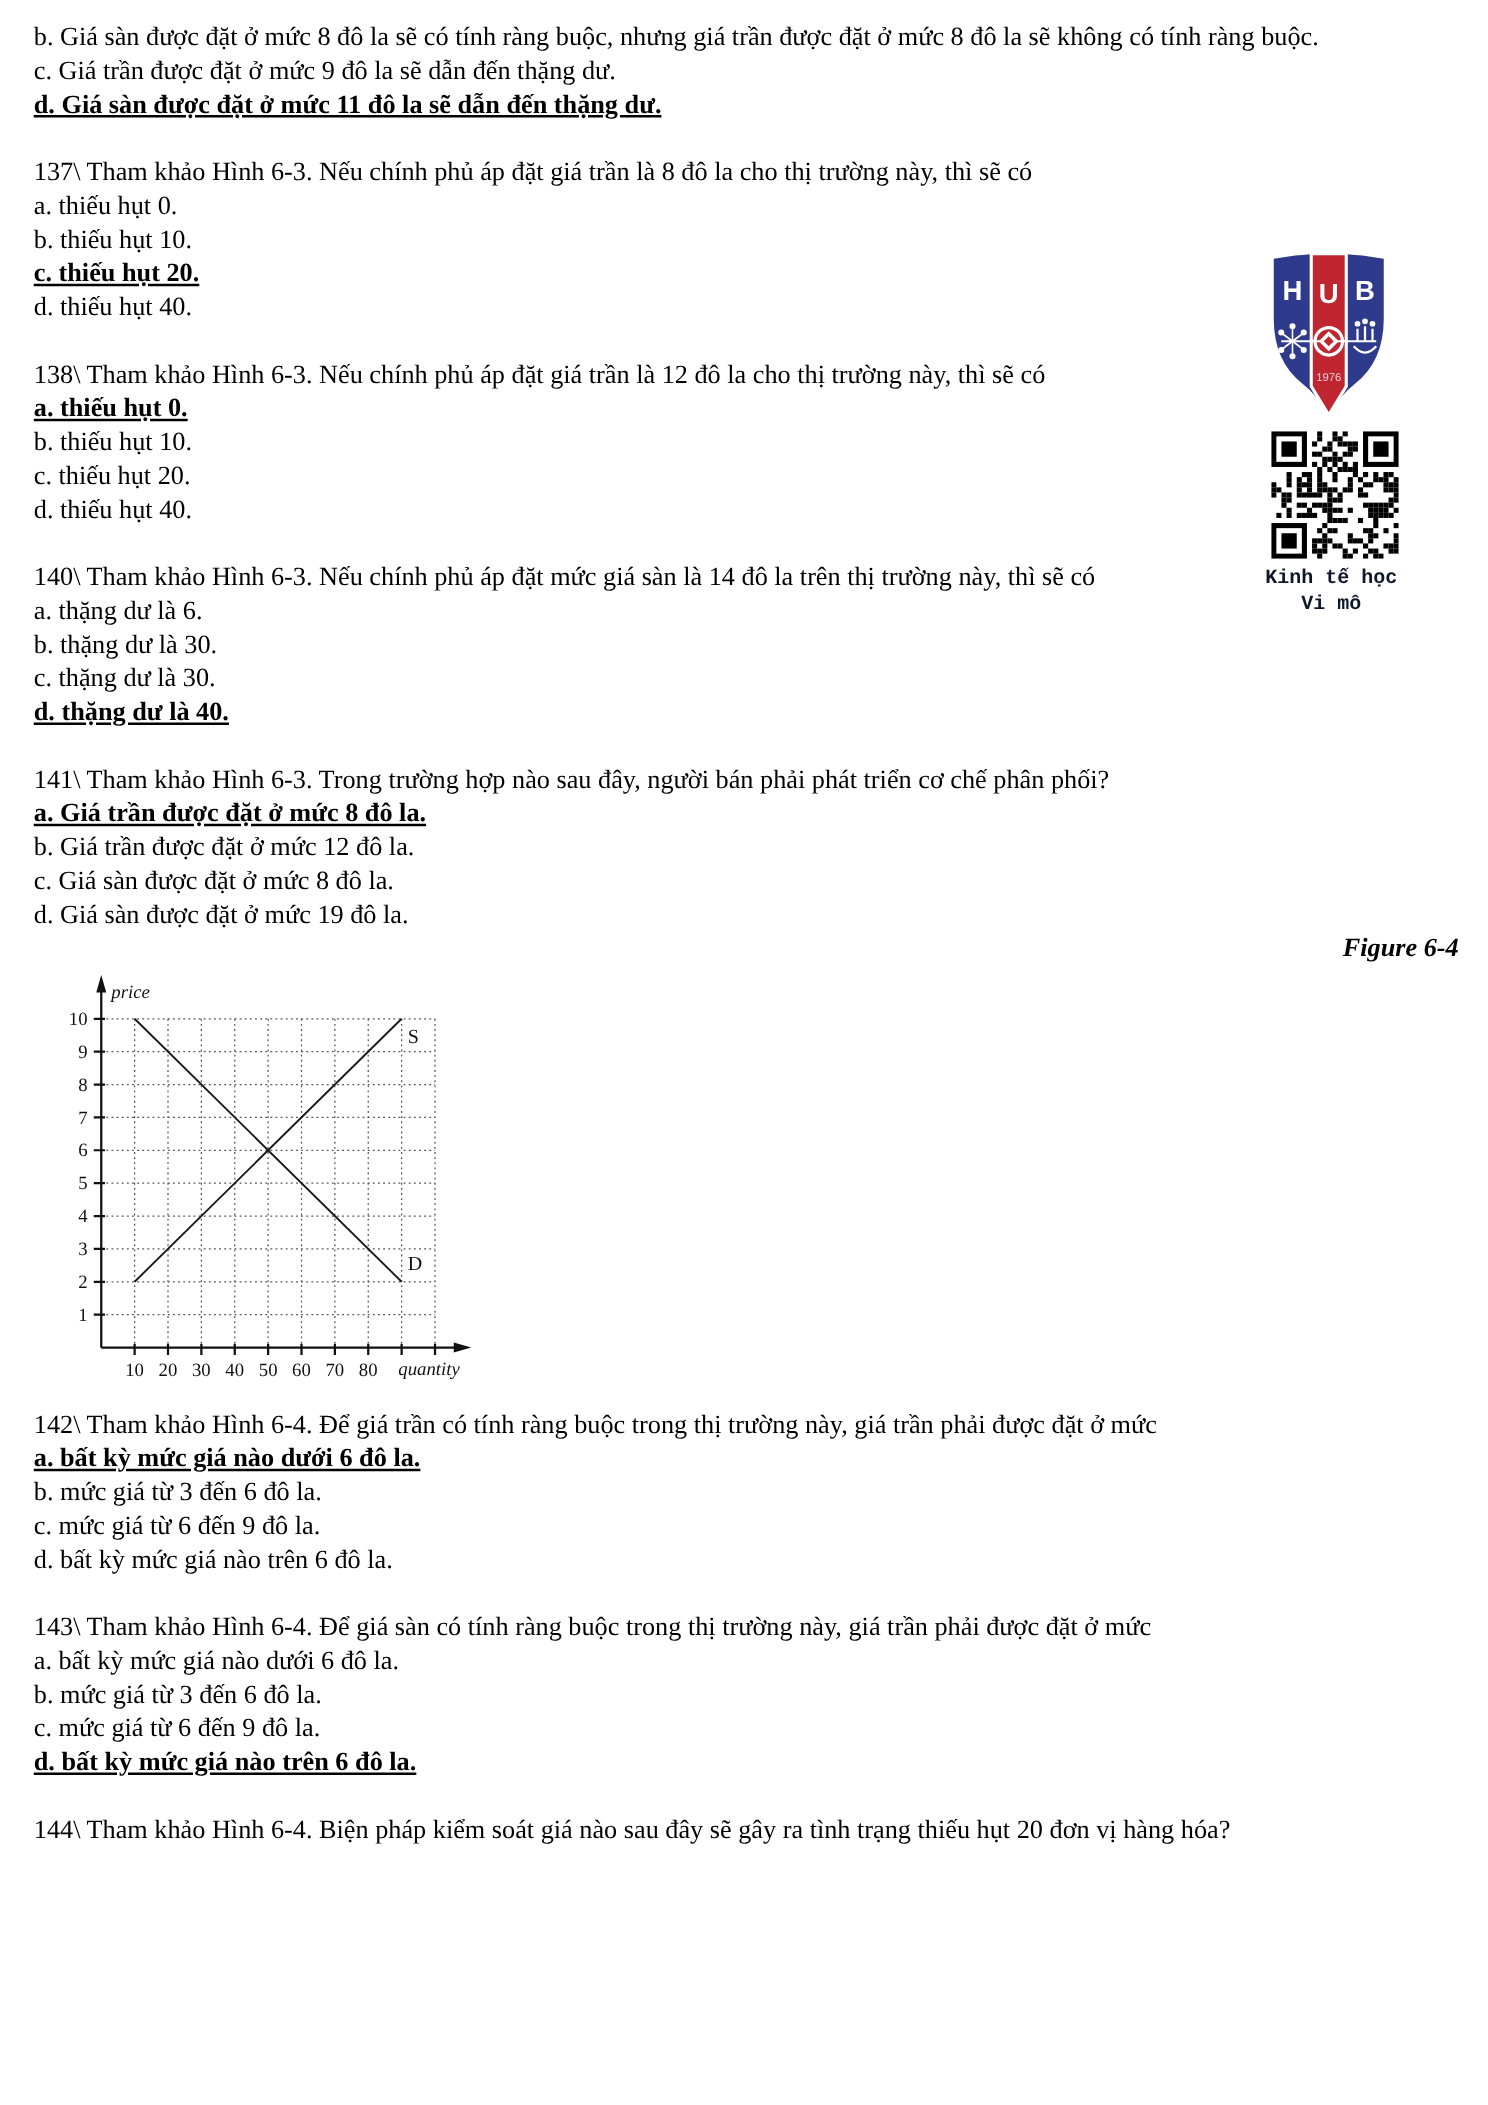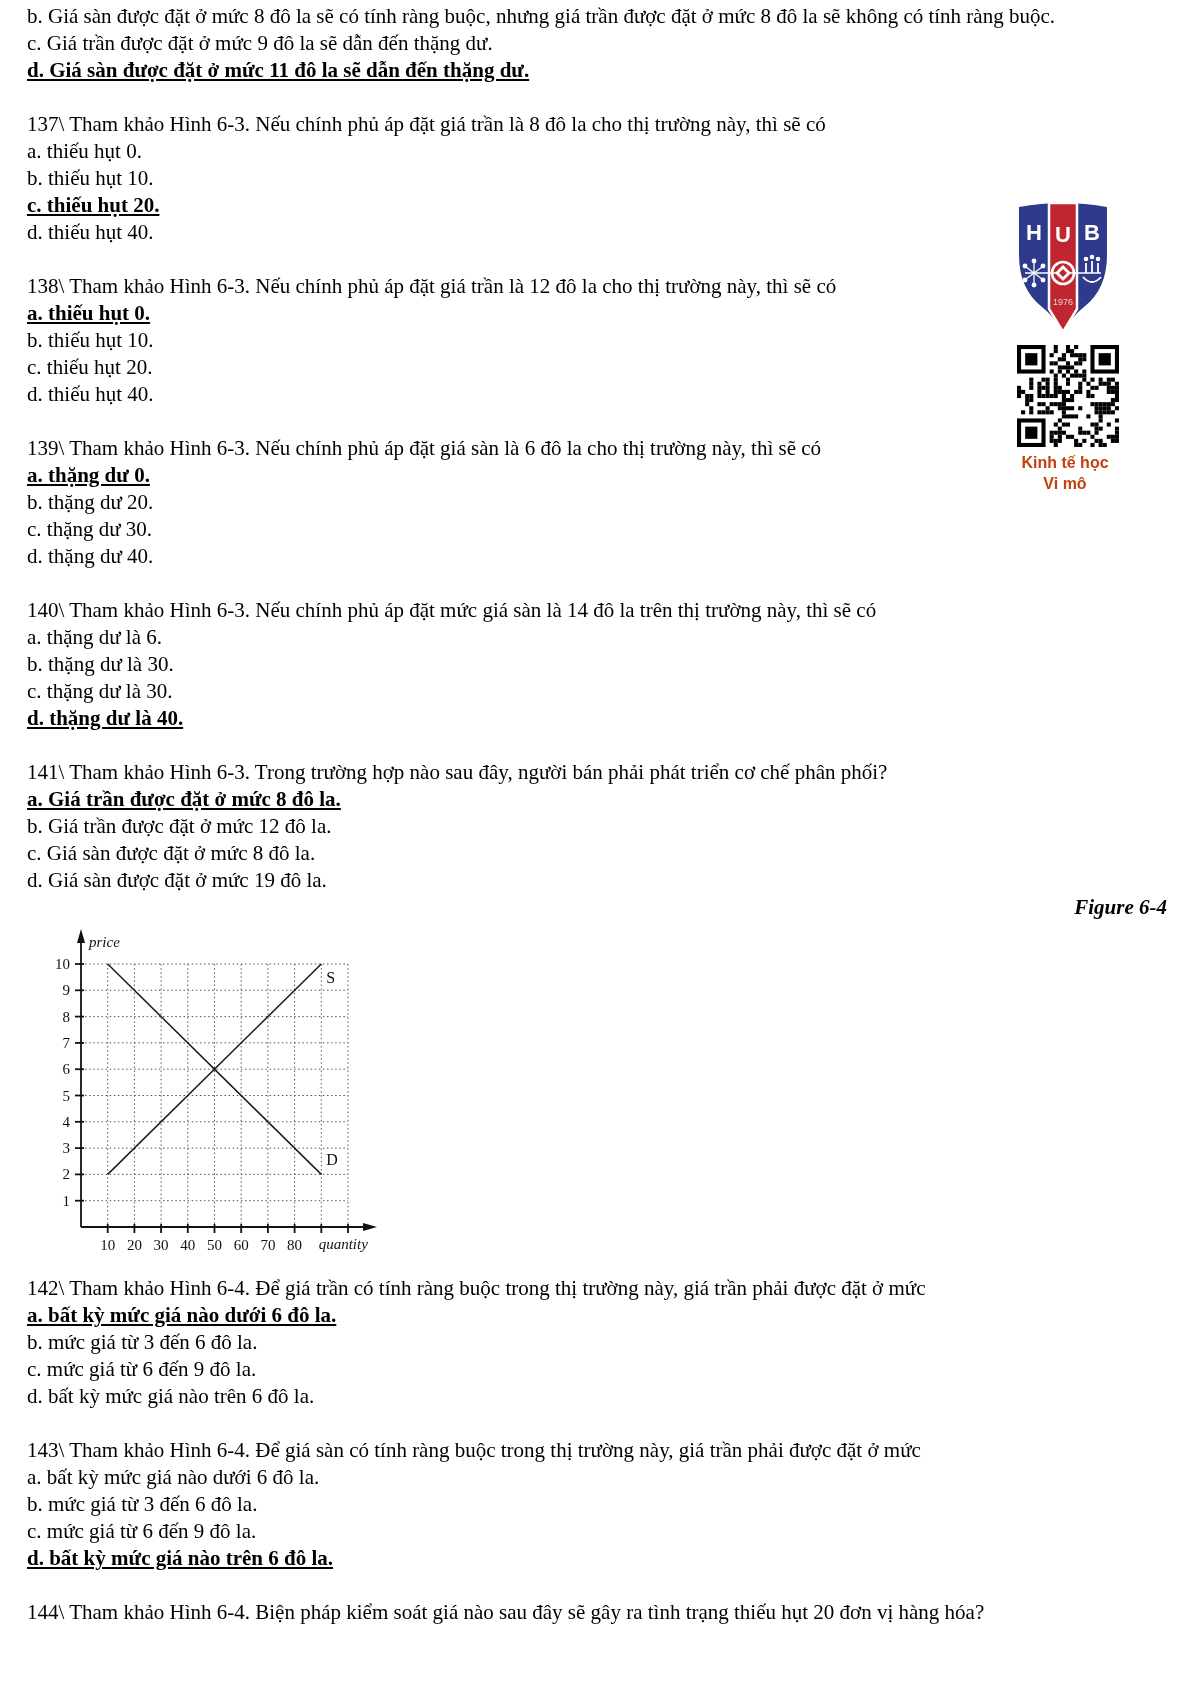--- a/index.html
+++ b/index.html
@@ -4,21 +4,21 @@
 <style>
   html,body{margin:0;padding:0;}
   body{
     width:1190px;height:1684px;position:relative;overflow:hidden;
     background:#ffffff;color:#000;
     font-family:"Liberation Serif", serif;
   }
   .content{position:absolute;left:27px;top:0;width:1140px;font-size:21px;line-height:27px;}
   .content p{margin:0;}
   .qblock{margin-top:27px;}
-  .intro{margin-top:3px;}
+  .intro{margin-top:16px;}
   .bold{font-weight:bold;text-decoration:underline;}
   .figtitle{font-weight:bold;font-style:italic;margin-top:2px;text-align:right;}
   #figure-chart{margin:0;height:338px;}
   .side{position:absolute;left:1008px;top:0;width:120px;}
   .shield{position:absolute;left:7px;top:197px;}
   #qr{position:absolute;left:9px;top:345px;}
   .caption{position:absolute;left:0;top:452px;width:114px;text-align:center;
     font-family:"Liberation Sans", sans-serif;font-weight:bold;font-size:16px;line-height:21px;}
   svg text{user-select:none;}
 </style>
@@ -42,27 +42,20 @@
   </section>
 
   <section class="qblock">
     <p>138\ Tham khảo Hình 6-3. Nếu chính phủ áp đặt giá trần là 12 đô la cho thị trường này, thì sẽ có</p>
     <p class="bold">a. thiếu hụt 0.</p>
     <p>b. thiếu hụt 10.</p>
     <p>c. thiếu hụt 20.</p>
     <p>d. thiếu hụt 40.</p>
   </section>
 
-  <section class="qblock">
-    <p>139\ Tham khảo Hình 6-3. Nếu chính phủ áp đặt giá sàn là 6 đô la cho thị trường này, thì sẽ có</p>
-    <p class="bold">a. thặng dư 0.</p>
-    <p>b. thặng dư 20.</p>
-    <p>c. thặng dư 30.</p>
-    <p>d. thặng dư 40.</p>
-  </section>
 
   <section class="qblock">
     <p>140\ Tham khảo Hình 6-3. Nếu chính phủ áp đặt mức giá sàn là 14 đô la trên thị trường này, thì sẽ có</p>
     <p>a. thặng dư là 6.</p>
     <p>b. thặng dư là 30.</p>
     <p>c. thặng dư là 30.</p>
     <p class="bold">d. thặng dư là 40.</p>
   </section>
 
   <section class="qblock">
@@ -404,18 +397,18 @@
         <rect x="4" y="4" width="20" height="20" fill="#fff"></rect>
         <rect x="8" y="8" width="12" height="12" fill="#000"></rect>
         <rect x="72" y="0" width="28" height="28" fill="#000"></rect>
         <rect x="76" y="4" width="20" height="20" fill="#fff"></rect>
         <rect x="80" y="8" width="12" height="12" fill="#000"></rect>
         <rect x="0" y="72" width="28" height="28" fill="#000"></rect>
         <rect x="4" y="76" width="20" height="20" fill="#fff"></rect>
         <rect x="8" y="80" width="12" height="12" fill="#000"></rect>
       </svg></div>
 
-  <div class="caption" style="color: #c2410c;">
+  <div class="caption" style="color: #0f172a; font-family: Liberation Mono, monospace;">
     <div>Kinh tế học</div>
     <div>Vi mô</div>
   </div>
 
 </div>
 
 </body></html>

